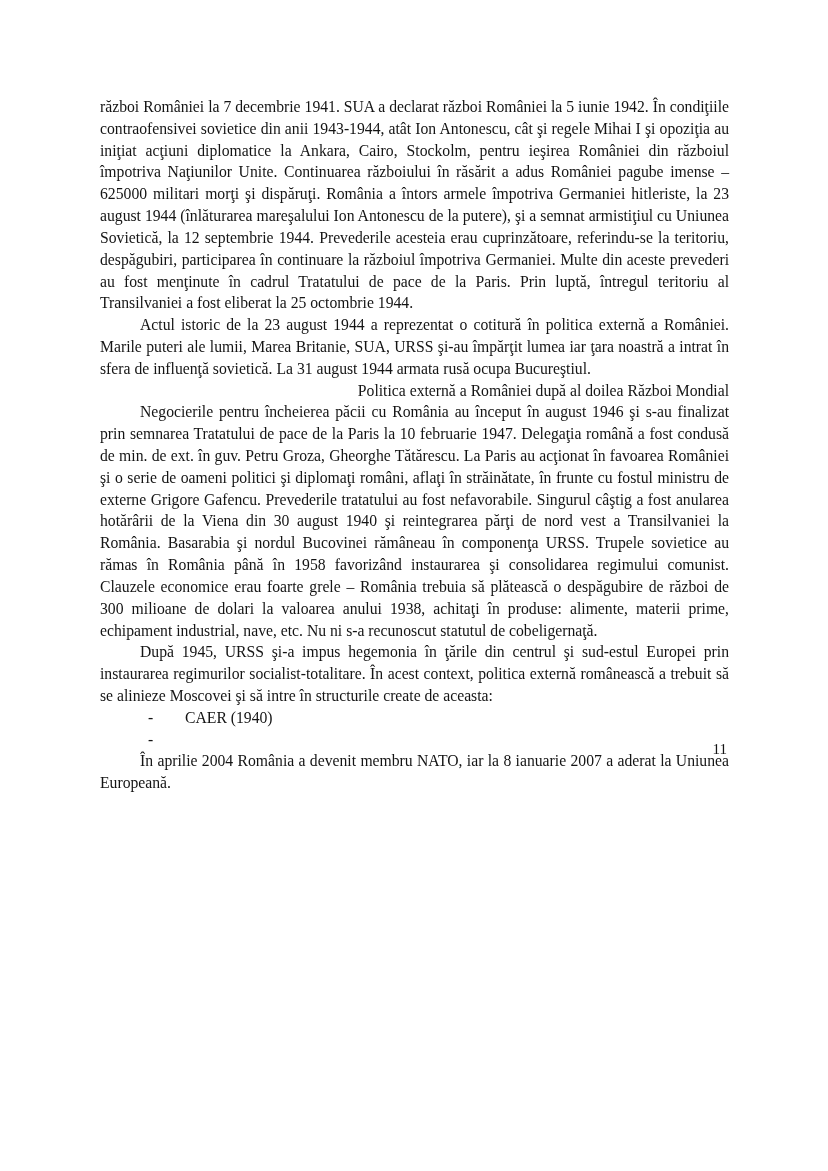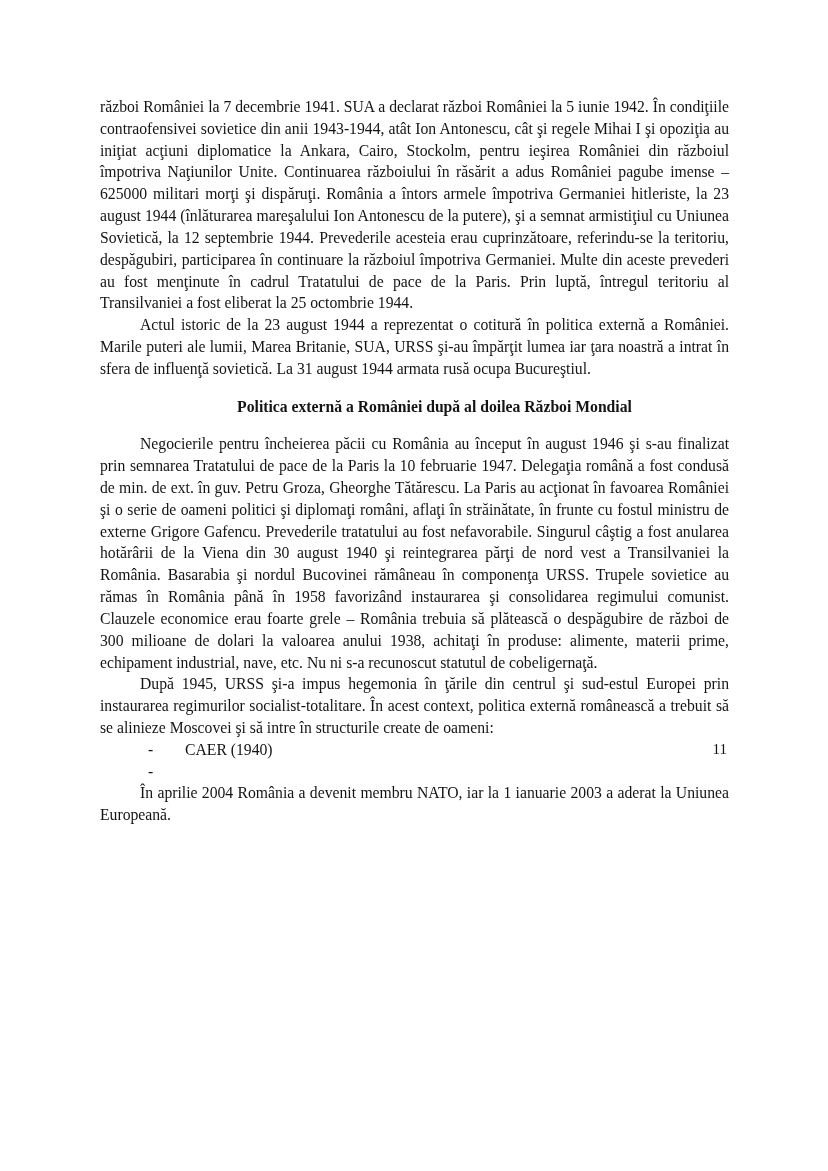--- a/index.html
+++ b/index.html
@@ -22,26 +22,26 @@
   }
   p.body {
     margin: 0;
     text-align: justify;
     text-indent: 40px;
   }
   p.body.no-indent {
     text-indent: 0;
   }
   h2.heading {
-    margin: 16px;
+    margin: 0;
     font-size: inherit;
     line-height: inherit;
-    font-weight: bold;
+    font-weight: normal;
     text-indent: 40px;
-    text-align: center;
+    text-align: right;
   }
   .list {
     margin: 0;
   }
   .list-row {
     display: flex;
     padding-left: 48px;
   }
   .list-row .dash {
     width: 37px;
@@ -60,31 +60,31 @@
 <div class="page">
 
   <p class="body no-indent">război României la 7 decembrie 1941. SUA a declarat război României la 5 iunie 1942. În condiţiile contraofensivei sovietice din anii 1943-1944, atât Ion Antonescu, cât şi regele Mihai I şi opoziţia au iniţiat acţiuni diplomatice la Ankara, Cairo, Stockolm, pentru ieşirea României din războiul împotriva Naţiunilor Unite. Continuarea războiului în răsărit a adus României pagube imense – 625000 militari morţi şi dispăruţi. România a întors armele împotriva Germaniei hitleriste, la 23 august 1944 (înlăturarea mareşalului Ion Antonescu de la putere), şi a semnat armistiţiul cu Uniunea Sovietică, la 12 septembrie 1944. Prevederile acesteia erau cuprinzătoare, referindu-se la teritoriu, despăgubiri, participarea în continuare la războiul împotriva Germaniei. Multe din aceste prevederi au fost menţinute în cadrul Tratatului de pace de la Paris. Prin luptă, întregul teritoriu al Transilvaniei a fost eliberat la 25 octombrie 1944.</p>
 
   <p class="body">Actul istoric de la 23 august 1944 a reprezentat o cotitură în politica externă a României. Marile puteri ale lumii, Marea Britanie, SUA, URSS şi-au împărţit lumea iar ţara noastră a intrat în sfera de influenţă sovietică. La 31 august 1944 armata rusă ocupa Bucureştiul.</p>
 
   <h2 class="heading">Politica externă a României după al doilea Război Mondial</h2>
 
   <p class="body">Negocierile pentru încheierea păcii cu România au început în august 1946 şi s-au finalizat prin semnarea Tratatului de pace de la Paris la 10 februarie 1947. Delegaţia română a fost condusă de min. de ext. în guv. Petru Groza, Gheorghe Tătărescu. La Paris au acţionat în favoarea României şi o serie de oameni politici şi diplomaţi români, aflaţi în străinătate, în frunte cu fostul ministru de externe Grigore Gafencu. Prevederile tratatului au fost nefavorabile. Singurul câştig a fost anularea hotărârii de la Viena din 30 august 1940 şi reintegrarea părţi de nord vest a Transilvaniei la România. Basarabia şi nordul Bucovinei rămâneau în componenţa URSS. Trupele sovietice au rămas în România până în 1958 favorizând instaurarea şi consolidarea regimului comunist. Clauzele economice erau foarte grele – România trebuia să plătească o despăgubire de război de 300 milioane de dolari la valoarea anului 1938, achitaţi în produse: alimente, materii prime, echipament industrial, nave, etc. Nu ni s-a recunoscut statutul de cobeligernaţă.</p>
 
-  <p class="body">După 1945, URSS şi-a impus hegemonia în ţările din centrul şi sud-estul Europei prin instaurarea regimurilor socialist-totalitare. În acest context, politica externă românească a trebuit să se alinieze Moscovei şi să intre în structurile create de oameni:</p>
+  <p class="body">După 1945, URSS şi-a impus hegemonia în ţările din centrul şi sud-estul Europei prin instaurarea regimurilor socialist-totalitare. În acest context, politica externă românească a trebuit să se alinieze Moscovei şi să intre în structurile create de aceasta:</p>
 
   <div class="list">
     <div class="list-row">
       <span class="dash">-</span>
       <span class="list-text">CAER (1940)</span>
     </div>
     <div class="list-row">
       <span class="dash">-</span>
     </div>
   </div>
 
 
 
-  <p class="body">În aprilie 2004 România a devenit membru NATO, iar la 1 ianuarie 2003 a aderat la Uniunea Europeană.</p>
+  <p class="body">În aprilie 2004 România a devenit membru NATO, iar la 8 ianuarie 2007 a aderat la Uniunea Europeană.</p>
 
   <div class="page-number">11</div>
 
 </div>
 
 </body></html>

